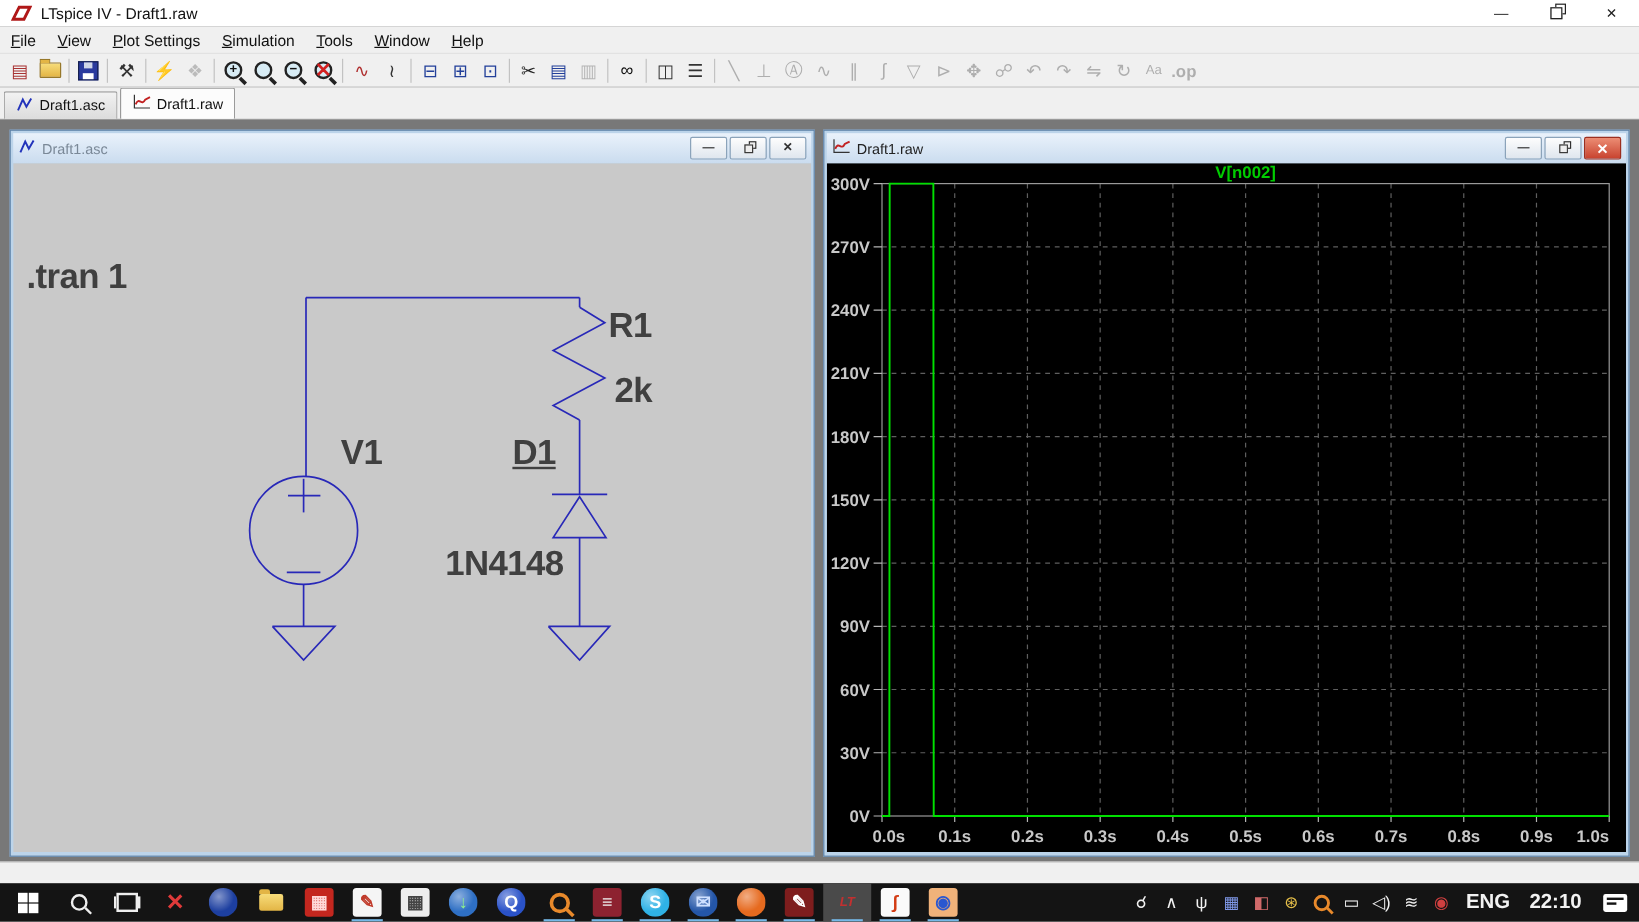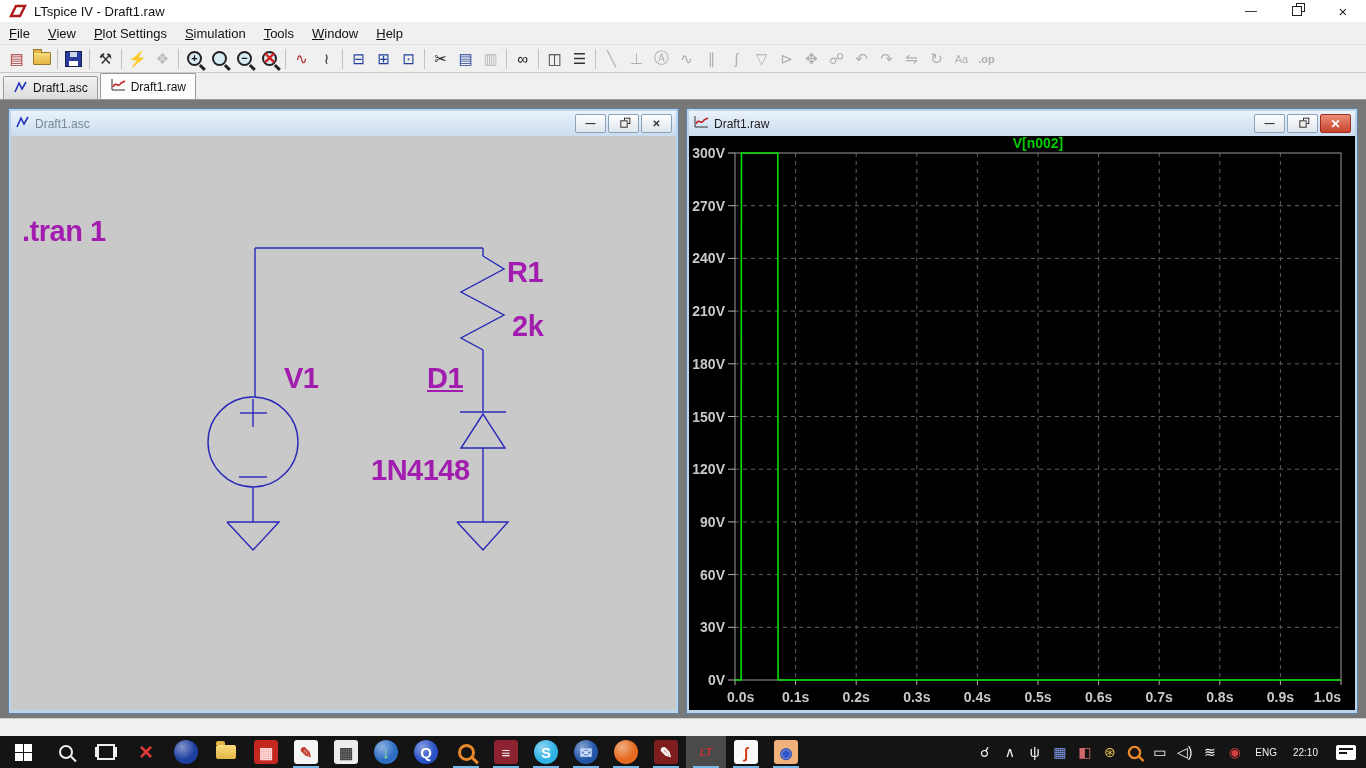--- a/index.html
+++ b/index.html
@@ -41,21 +41,21 @@
   .win-btns{margin-left:auto;display:flex;gap:2px;}
   .wb{width:29px;height:17px;display:flex;align-items:center;justify-content:center;font-size:10px;font-weight:bold;color:#333;background:linear-gradient(#fdfdfd,#dfe6ee);border:1px solid #8ba3ba;border-radius:2px;line-height:1;}
   .wb .g-restore{width:6px;height:6px;transform:scale(.9);background:#eee;}
   .wb .g-restore::before{width:5px;height:5px;background:#eee;}
   .wb .g-restore::after{width:6px;height:6px;background:#eee;border-color:#333;}
   .win.active .wb.close{background:linear-gradient(#ec8d74,#c8432f);border-color:#9c2f1f;color:#fff;font-size:12px;}
   .win-client{position:relative;overflow:hidden;}
   
   .schematic{width:665px;height:574px;background:#c9c9c9;position:relative;}
   .schematic svg{position:absolute;left:0;top:0;}
-  .slabel{position:absolute;font-weight:bold;color:#a21caf;font-size:29px;font-family:"Liberation Sans",sans-serif;white-space:nowrap;letter-spacing:-.5px;line-height:1;}
+  .slabel{position:absolute;font-weight:bold;color:#404040;font-size:29px;font-family:"Liberation Sans",sans-serif;white-space:nowrap;letter-spacing:-.5px;line-height:1;}
   
   .plotpane{width:666px;height:574px;background:#000;position:relative;}
   
   .statusbar{position:absolute;left:0;top:718px;width:1366px;height:18px;background:#f0f0f0;border-top:1px solid #d0d0d0;}
   .taskbar{position:absolute;left:0;top:736px;width:1366px;height:32px;background:#141414;display:flex;align-items:stretch;color:#fff;}
   .tk{width:40px;display:flex;align-items:center;justify-content:center;position:relative;}
   .tk.start{width:46px;}
   .tk.hl{background:#4a4a4a;}
   .tk .ul{position:absolute;bottom:0;left:7px;right:7px;height:2px;background:#76b9e8;}
   .winlogo{display:grid;grid-template-columns:8px 8px;grid-template-rows:8px 8px;gap:1px;}
@@ -64,21 +64,21 @@
   .srchico::after{content:"";position:absolute;width:7px;height:2px;background:#eee;transform:rotate(45deg);right:-6px;bottom:-3px;}
   .tvico{width:14px;height:12px;border:2px solid #eee;box-shadow:-5px 0 0 -3px #eee,5px 0 0 -3px #eee;}
   .appico{width:24px;height:24px;display:flex;align-items:center;justify-content:center;font-weight:bold;border-radius:3px;font-size:15px;line-height:1;}
   .appico.circle{border-radius:50%;background-image:radial-gradient(circle at 35% 30%,rgba(255,255,255,.45),rgba(255,255,255,0) 55%);}
   .appfolder{width:20px;height:14px;background:linear-gradient(#f7dc7a,#e3b545);border-radius:2px;position:relative;}
   .appfolder::before{content:"";position:absolute;top:-4px;left:0;width:9px;height:4px;background:#e3b545;border-radius:2px 2px 0 0;}
   .tkmag{width:11px;height:11px;border:3px solid currentColor;border-radius:50%;position:relative;}
   .tkmag::after{content:"";position:absolute;width:8px;height:3px;background:currentColor;transform:rotate(45deg);right:-7px;bottom:-4px;}
   .tray{margin-left:auto;display:flex;align-items:stretch;}
   .tray .tk{width:25px;font-size:14px;color:#f2f2f2;}
-  .tray .txt{width:auto;padding:0 8px;font-size:10px;}
+  .tray .txt{width:auto;padding:0 8px;font-size:17px;font-weight:bold;}
   .notifico{width:20px;height:15px;background:#fff;border-radius:2px;position:relative;}
   .notifico::before{content:"";position:absolute;left:3px;top:3px;right:3px;height:2px;background:#141414;}
   .notifico::after{content:"";position:absolute;left:3px;top:7px;width:8px;height:2px;background:#141414;}
 </style>
 </head>
 <body>
 
 <div class="titlebar">
   <span class="applogo">
     <svg width="18" height="14">
@@ -166,21 +166,21 @@
     <button class="tb disabled" style="color: rgb(68, 68, 68);">ʃ</button>
     <button class="tb disabled" style="color: rgb(68, 68, 68);">▽</button>
     <button class="tb disabled" style="color: rgb(68, 68, 68);">⊳</button>
     <button class="tb disabled" style="color: rgb(68, 68, 68);">✥</button>
     <button class="tb disabled" style="color: rgb(68, 68, 68);">☍</button>
     <button class="tb disabled" style="color: rgb(68, 68, 68);">↶</button>
     <button class="tb disabled" style="color: rgb(68, 68, 68);">↷</button>
     <button class="tb disabled" style="color: rgb(68, 68, 68);">⇋</button>
     <button class="tb disabled" style="color: rgb(68, 68, 68);">↻</button>
     <button class="tb disabled" style="color: rgb(68, 68, 68); font-size: 11px;">Aa</button>
-    <button class="tb disabled" style="color: rgb(68, 68, 68); font-size: 11px; font-weight: bold;">.op</button>
+    <button class="tb disabled" style="color: rgb(68, 68, 68); font-size: 14px; font-weight: bold;">.op</button>
   </div>
 
 <div class="tabbar" id="tabbar">
     <span class="tab">
       <span><svg width="15" height="14">
           <path d="M2 12 L6 3 L9 9 L13 2" stroke="#2233bb" fill="none" stroke-width="1.6"></path>
         </svg></span>
       <span>Draft1.asc</span>
     </span>
     <span class="tab active">

